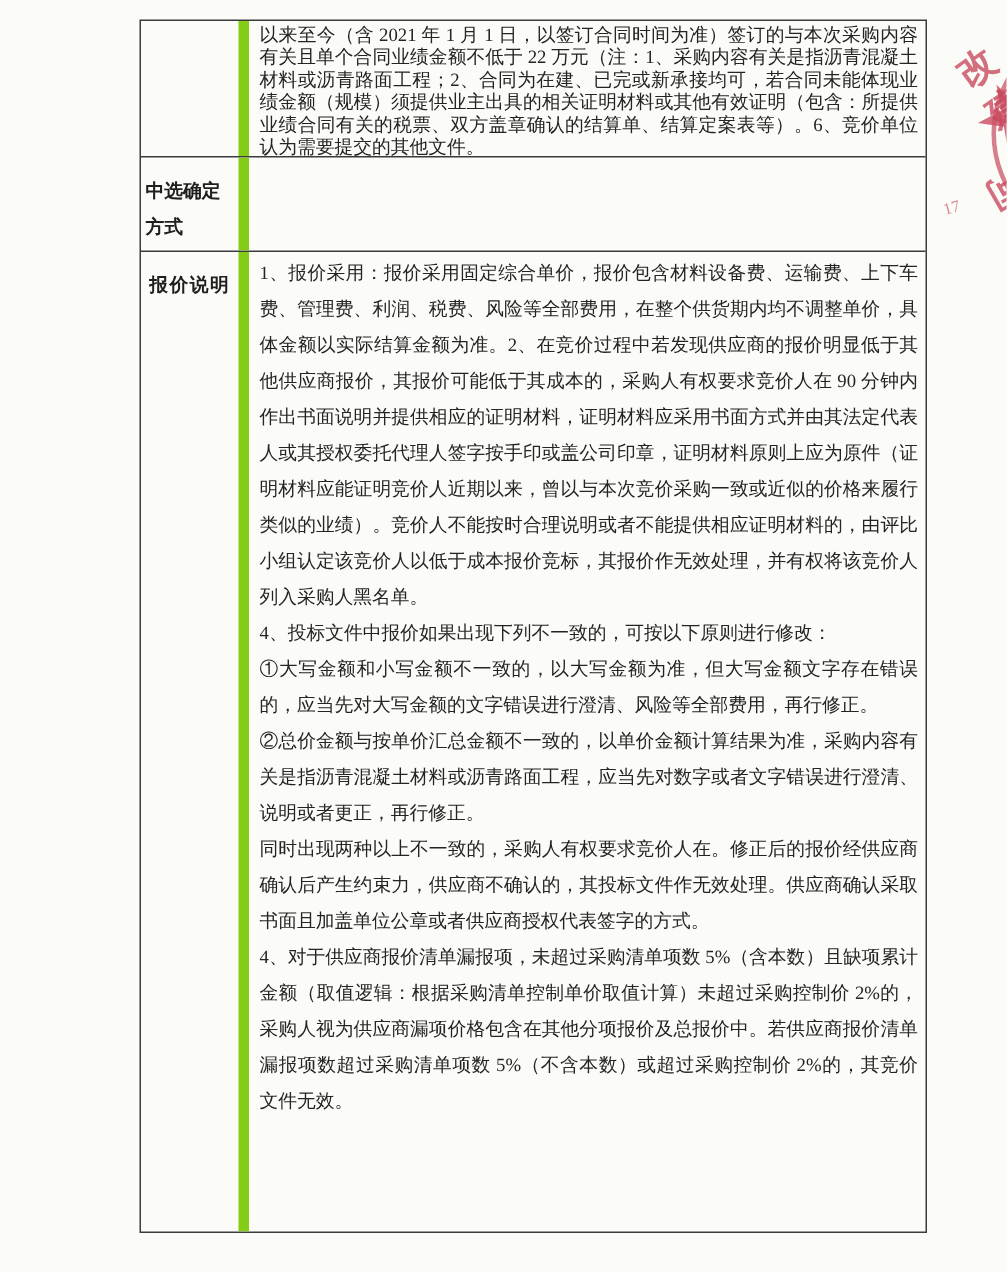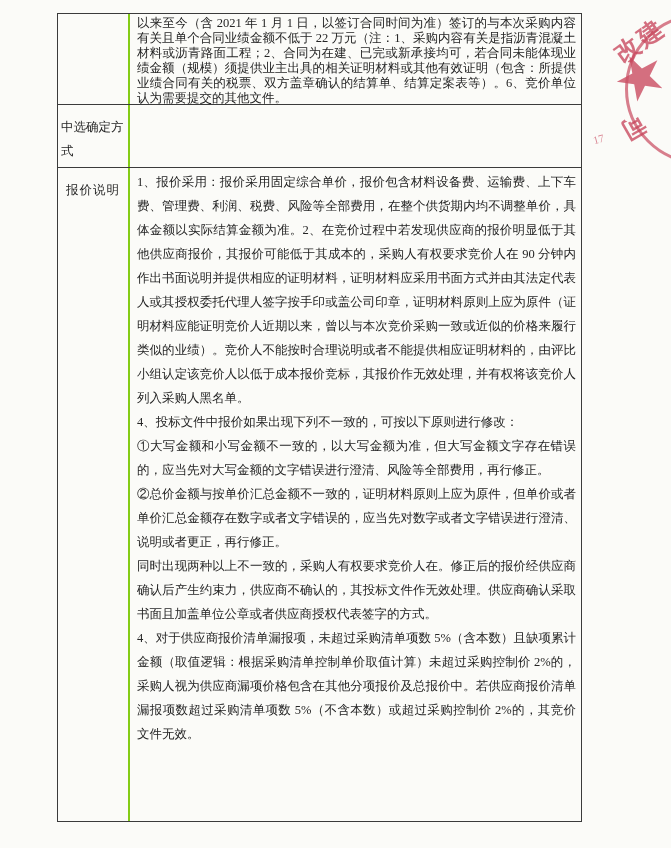--- a/index.html
+++ b/index.html
@@ -5,40 +5,40 @@
   * { box-sizing: border-box; margin: 0; padding: 0; }
   html, body { width: 671px; height: 848px; }
   body {
     position: relative;
     width: 671px; height: 848px;
     background: #fbfbf8;
     overflow: hidden;
     font-family: "Liberation Serif", "DejaVu Serif", serif;
     color: #262626;
   }
-  .page { position: absolute; inset: 0; overflow: hidden; }
+  .page { position: absolute; inset: 0; overflow: hidden; margin-left: 36px; }
 
   
   .doc-table {
     position: absolute;
     left: 57px; top: 13px;
     width: 525px; height: 809px;
     border: 1px solid #3b3b3b;
     background: transparent;
   }
   .t-row { display: flex; overflow: hidden; border-bottom: 1px solid #3b3b3b; }
   .t-row:last-child { border-bottom: none; }
   .row1 { height: 91px; }
   .row2 { height: 63px; }
   .row3 { height: 653px; }
 
   .label-cell {
     width: 72px; flex: 0 0 72px;
-    border-right: 2px solid #84cc16;
-    font-weight: normal;
+    border-right: 7px solid #84cc16;
+    font-weight: bold;
     font-size: 12.5px;
     line-height: 24px;
     padding: 0 3px;
     color: #1f1f1f;
   }
   .row2 .label-cell { padding-top: 10px; }
   .row3 .label-cell { padding-top: 10px; letter-spacing: 1px; text-align: center; }
 
   .content-cell {
     flex: 1 1 auto;
@@ -123,21 +123,21 @@
     <div class="t-row row2">
       <div class="label-cell">中选确定方式</div>
     </div>
 
     <div class="t-row row3">
       <div class="label-cell">报价说明</div>
       <div class="content-cell">
         <p>1、报价采用：报价采用固定综合单价，报价包含材料设备费、运输费、上下车费、管理费、利润、税费、风险等全部费用，在整个供货期内均不调整单价，具体金额以实际结算金额为准。2、在竞价过程中若发现供应商的报价明显低于其他供应商报价，其报价可能低于其成本的，采购人有权要求竞价人在 90 分钟内作出书面说明并提供相应的证明材料，证明材料应采用书面方式并由其法定代表人或其授权委托代理人签字按手印或盖公司印章，证明材料原则上应为原件（证明材料应能证明竞价人近期以来，曾以与本次竞价采购一致或近似的价格来履行类似的业绩）。竞价人不能按时合理说明或者不能提供相应证明材料的，由评比小组认定该竞价人以低于成本报价竞标，其报价作无效处理，并有权将该竞价人列入采购人黑名单。</p>
         <p>4、投标文件中报价如果出现下列不一致的，可按以下原则进行修改：</p>
         <p>①大写金额和小写金额不一致的，以大写金额为准，但大写金额文字存在错误的，应当先对大写金额的文字错误进行澄清、风险等全部费用，再行修正。</p>
-        <p>②总价金额与按单价汇总金额不一致的，证明材料原则上应为原件，但单价或者单价汇总金额存在数字或者文字错误的，应当先对数字或者文字错误进行澄清、说明或者更正，再行修正。</p>
+        <p>②总价金额与按单价汇总金额不一致的，以单价金额计算结果为准，采购内容有关是指沥青混凝土材料或沥青路面工程，应当先对数字或者文字错误进行澄清、说明或者更正，再行修正。</p>
         <p>同时出现两种以上不一致的，采购人有权要求竞价人在。修正后的报价经供应商确认后产生约束力，供应商不确认的，其投标文件作无效处理。供应商确认采取书面且加盖单位公章或者供应商授权代表签字的方式。</p>
         <p>4、对于供应商报价清单漏报项，未超过采购清单项数 5%（含本数）且缺项累计金额（取值逻辑：根据采购清单控制单价取值计算）未超过采购控制价 2%的，采购人视为供应商漏项价格包含在其他分项报价及总报价中。若供应商报价清单漏报项数超过采购清单项数 5%（不含本数）或超过采购控制价 2%的，其竞价文件无效。</p>
       </div>
     </div>
 
   </div>
 
 
   <div>
     <div class="seal-circle"></div>

